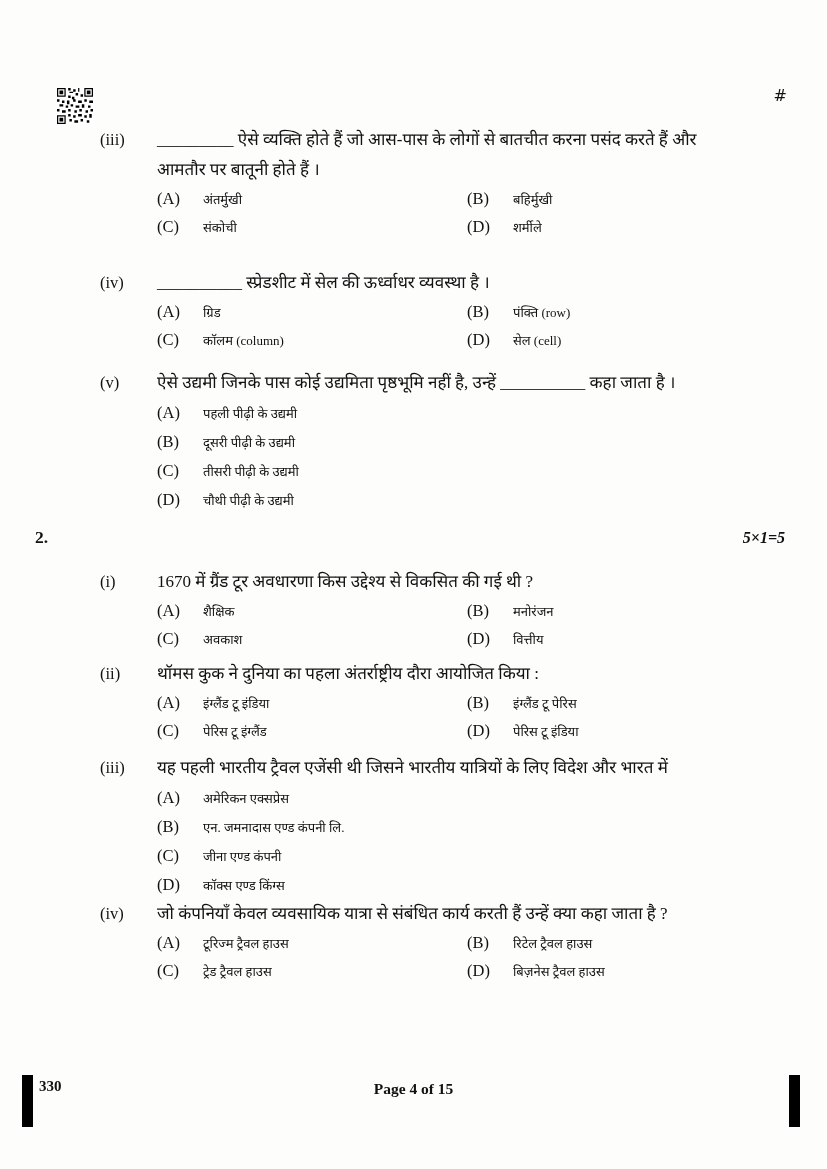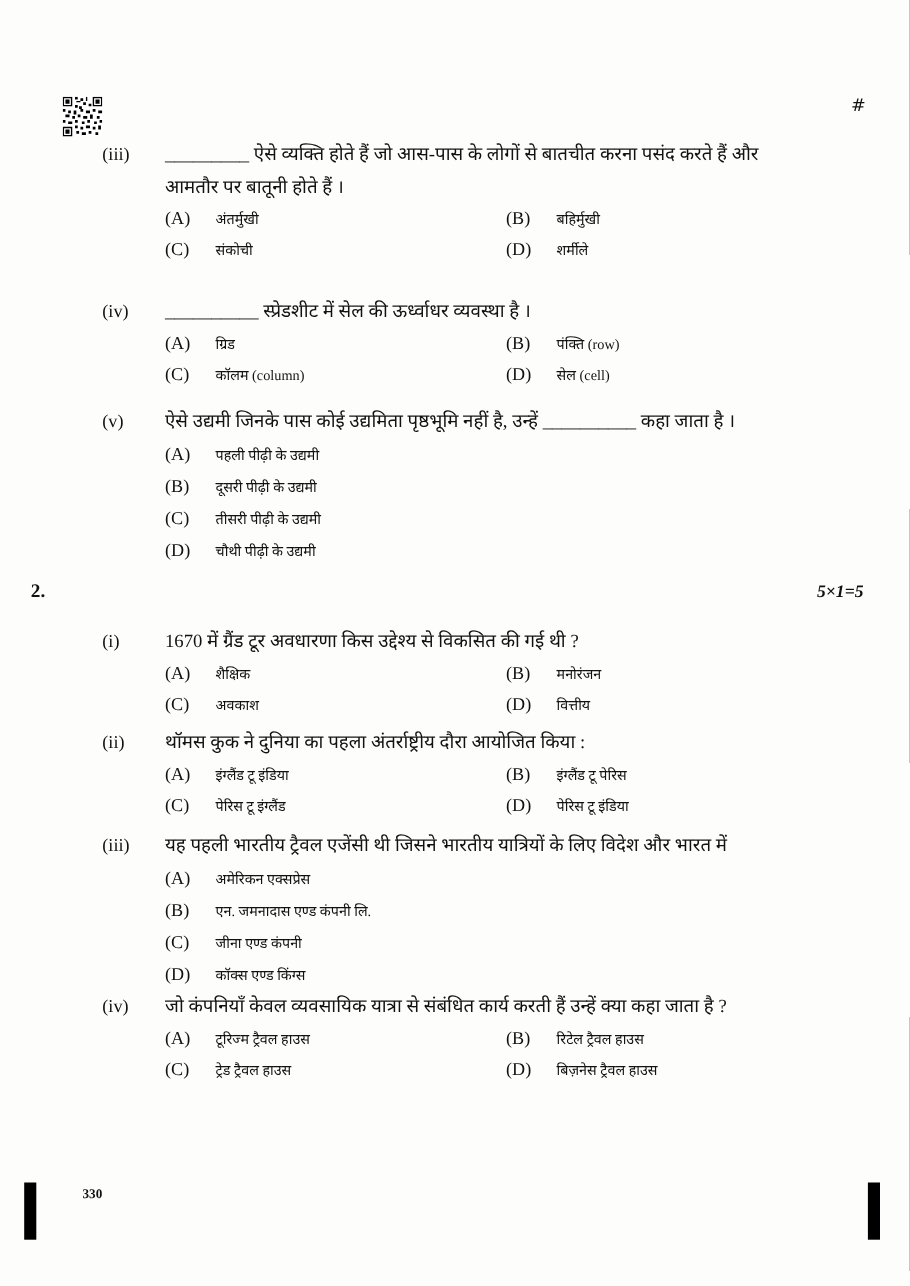--- a/index.html
+++ b/index.html
@@ -4,21 +4,21 @@
 <style>
   html,body{margin:0;padding:0;background:#888;}
   .page{
     width:827px;height:1169px;position:relative;margin:0 auto;
     background:#fdfdfc;color:#111;
     font-family:"Liberation Serif","DejaVu Serif",serif;
     overflow:hidden;
   }
   .qr{position:absolute;left:57px;top:88px;width:36px;height:36px;}
   .hash{position:absolute;right:40px;top:86px;font-size:16px;font-family:"DejaVu Sans",sans-serif;}
-  .content{padding:125px 42px 0 18px;box-sizing:border-box;margin-left:10px;}
+  .content{padding:125px 42px 0 35px;box-sizing:border-box;}
   .sub{display:flex;margin-left:65px;}
   .sub-num{width:57px;flex:none;font-size:16.5px;line-height:30px;}
   .sub-body{flex:1;min-width:0;}
   .qtext{font-size:17px;line-height:30px;}
   .qtext .l2{line-height:30px;}
   .opts{display:grid;grid-template-columns:310px 1fr;}
   .opts.one{grid-template-columns:1fr;}
   .opt{display:flex;align-items:baseline;height:28px;line-height:28px;}
   .opts.one .opt{height:29px;line-height:29px;}
   .opt-label{width:46px;flex:none;font-size:16.5px;}
@@ -26,21 +26,21 @@
   .q2row{display:flex;align-items:baseline;}
   .q2num{width:65px;flex:none;font-weight:bold;font-size:17.5px;line-height:30px;}
   .q2text{font-size:17px;line-height:30px;}
   .q2text .bnum{font-weight:bold;font-style:italic;margin:0 2px;}
   .marks{margin-left:auto;font-style:italic;font-weight:600;font-size:16px;line-height:30px;}
   .mt27{margin-top:27px}.mt14{margin-top:14px}.mt16{margin-top:16px}
   .mt8{margin-top:8px}.mt6{margin-top:6px}.mt0{margin-top:0}
   .footer-bar{position:absolute;width:11px;height:52px;background:#000;top:1075px;}
   .footer-bar.left{left:22px;}
   .footer-bar.right{left:789px;}
-  .footer-code{position:absolute;left:39px;top:1078px;font-weight:bold;font-size:12px;margin-left:36px;}
+  .footer-code{position:absolute;left:39px;top:1078px;font-weight:bold;font-size:15px;}
   .footer-page{position:absolute;left:0;top:1080px;width:100%;text-align:center;font-weight:bold;font-size:15.5px;}
 </style>
 </head>
 <body>
 
 <div class="page">
 
   <svg class="qr" viewBox="0 0 29 29" xmlns="http://www.w3.org/2000/svg">
     <rect width="29" height="29" fill="#fff"></rect>
     <g fill="#000">
@@ -248,15 +248,16 @@
               <span class="opt-text">बिज़नेस ट्रैवल हाउस</span>
             </div>
         </div>
       </div>
     </div>
 
   </div>
 
   <div class="footer-bar left"></div>
   <span class="footer-code">330</span>
+  <div class="footer-page">Page 4 of 15</div>
   <div class="footer-bar right"></div>
 
 </div>
 
 </body></html>

